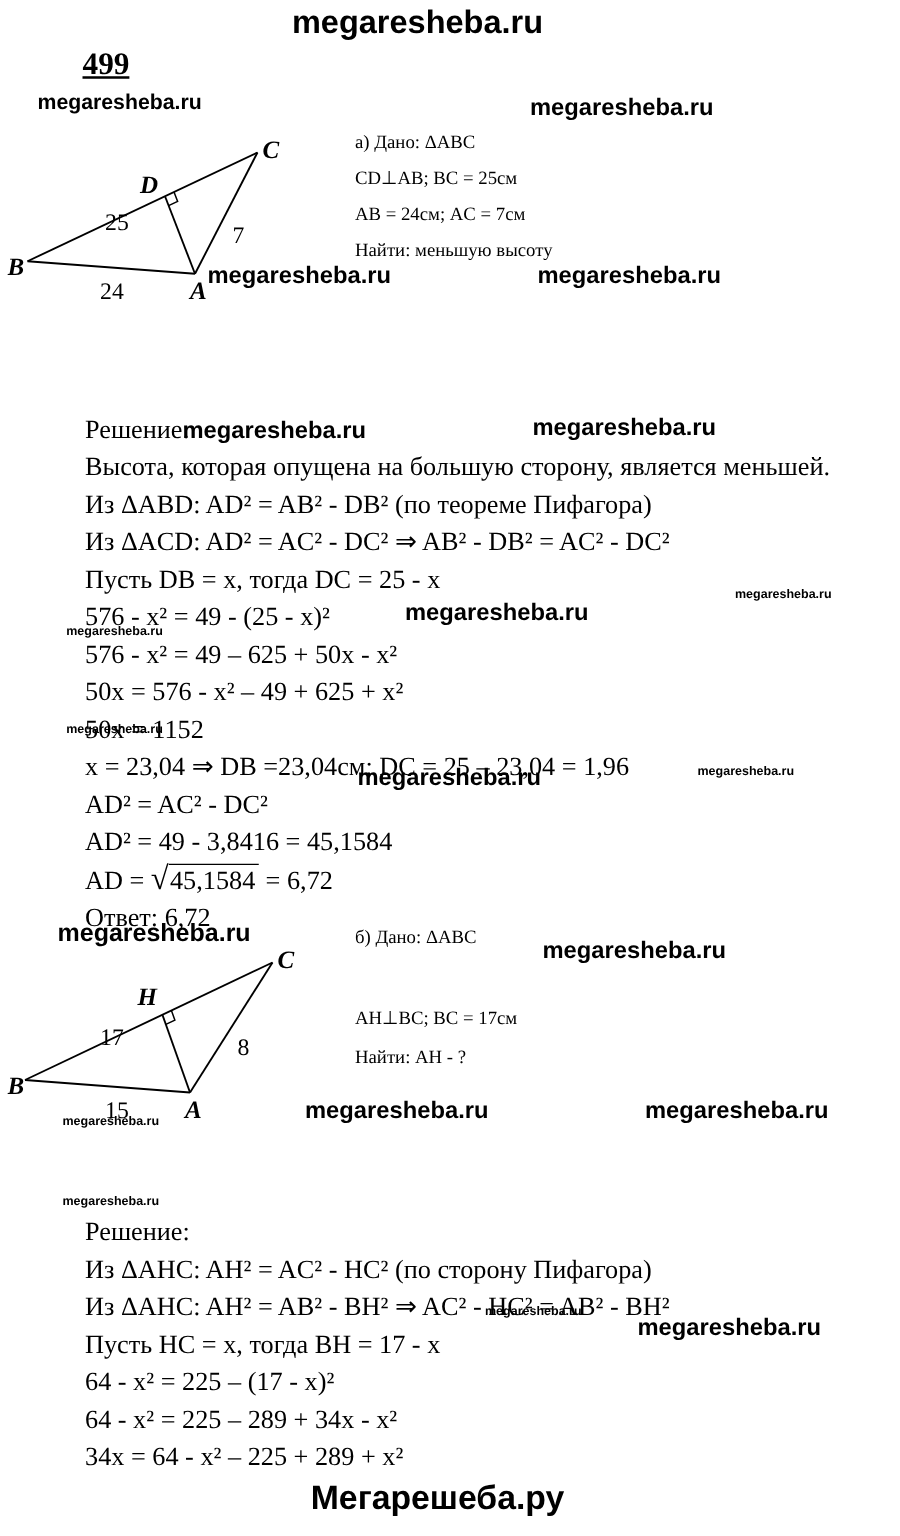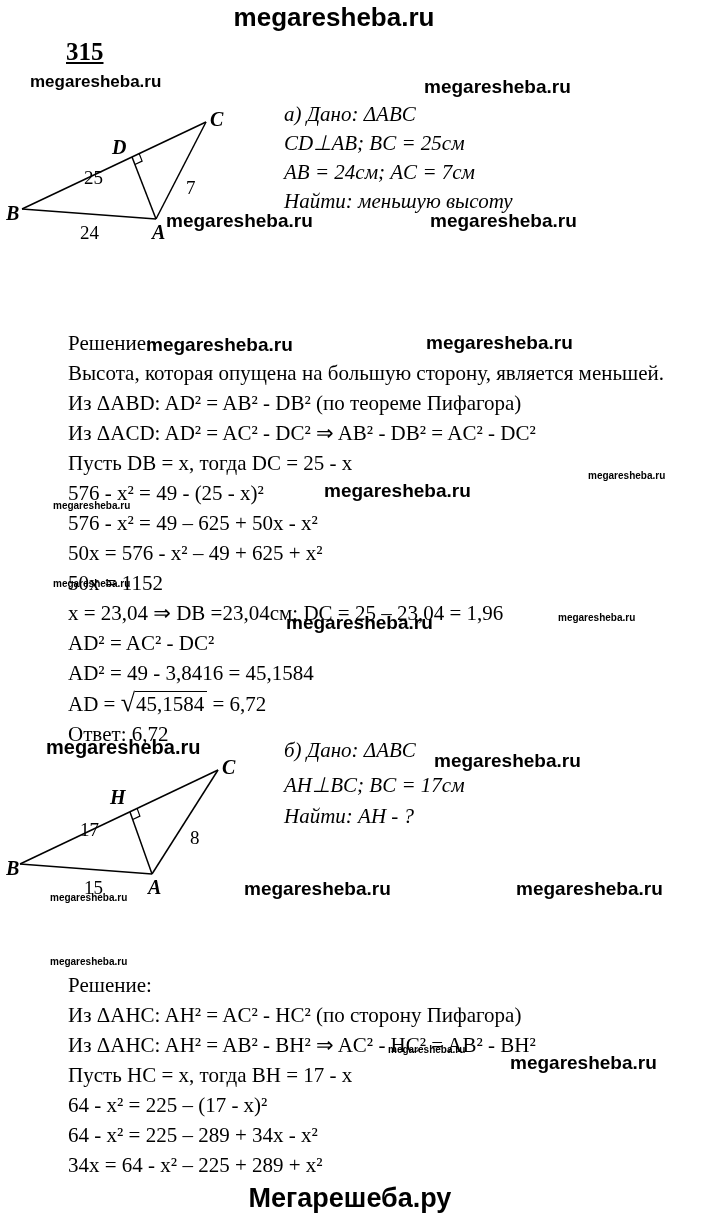--- a/index.html
+++ b/index.html
@@ -21,44 +21,44 @@
   }
   .wm {
     position:absolute; font-family:"Liberation Sans", sans-serif; font-weight:bold;
     white-space:nowrap;
   }
   .wm.md { font-size:19px; }
   .wm.s17 { font-size:17px; }
   .wm.s20 { font-size:20px; }
   .wm.sm { font-size:10px; }
   .given {
-    position:absolute; font-size:21px; line-height:29px; white-space:nowrap;font-style:italic;
+    position:absolute; font-size:15px; line-height:29px; white-space:nowrap;
   }
   .given.b { line-height:31px; }
-  .given.b .first { margin-bottom:4px; }
+  .given.b .first { margin-bottom:34px; }
   .solution {
     position:absolute; font-size:21px; line-height:30px; white-space:nowrap;
   }
   .sqrt-row .sign { font-size:26px; }
   .sqrt-row .radicand { border-top:1.6px solid #000; padding:0 3px 0 1px; }
   svg.diagram { position:absolute; }
   svg.diagram line, svg.diagram polyline { stroke:#000; stroke-width:1.5; fill:none; }
   svg.diagram polyline.ra { stroke-width:1.2; }
   svg.diagram text { font-family:"Liberation Serif", serif; font-size:20px; }
   svg.diagram text.vx { font-style:italic; font-weight:bold; }
   svg.diagram text.num { font-size:19px; }
 </style>
 </head>
 <body>
 
 <div class="page">
 
   <div class="site-header">megaresheba.ru</div>
 
-  <div class="problem-number">315</div>
+  <div class="problem-number">499</div>
 
   <span class="wm s17" style="left:30px; top:72px;">megaresheba.ru</span>
   <span class="wm md" style="left:424px; top:76px;">megaresheba.ru</span>
   <span class="wm md" style="left:166px; top:210px;">megaresheba.ru</span>
   <span class="wm md" style="left:430px; top:210px;">megaresheba.ru</span>
   <span class="wm md" style="left:146px; top:334px;">megaresheba.ru</span>
   <span class="wm md" style="left:426px; top:332px;">megaresheba.ru</span>
   <span class="wm md" style="left:324px; top:480px;">megaresheba.ru</span>
   <span class="wm sm" style="left:588px; top:470px;">megaresheba.ru</span>
   <span class="wm sm" style="left:53px; top:500px;">megaresheba.ru</span>

